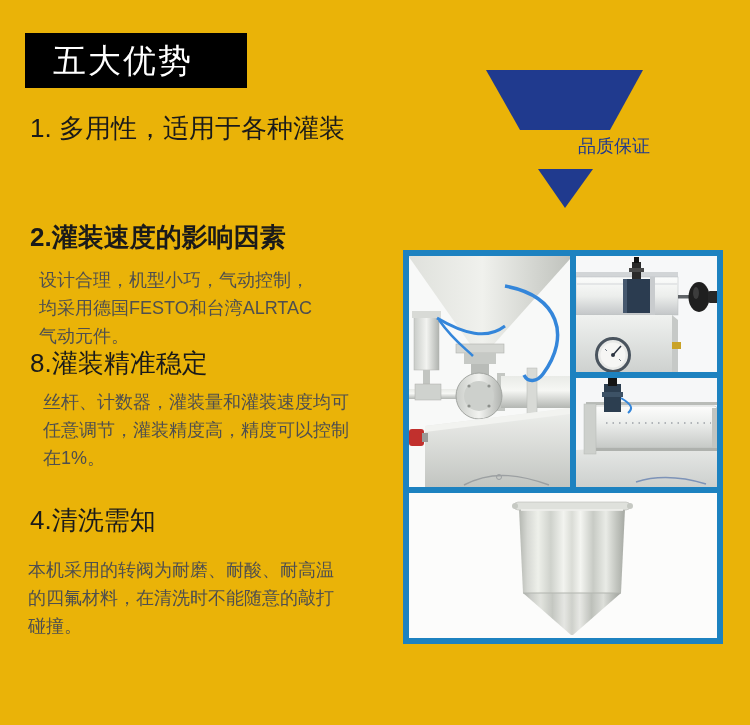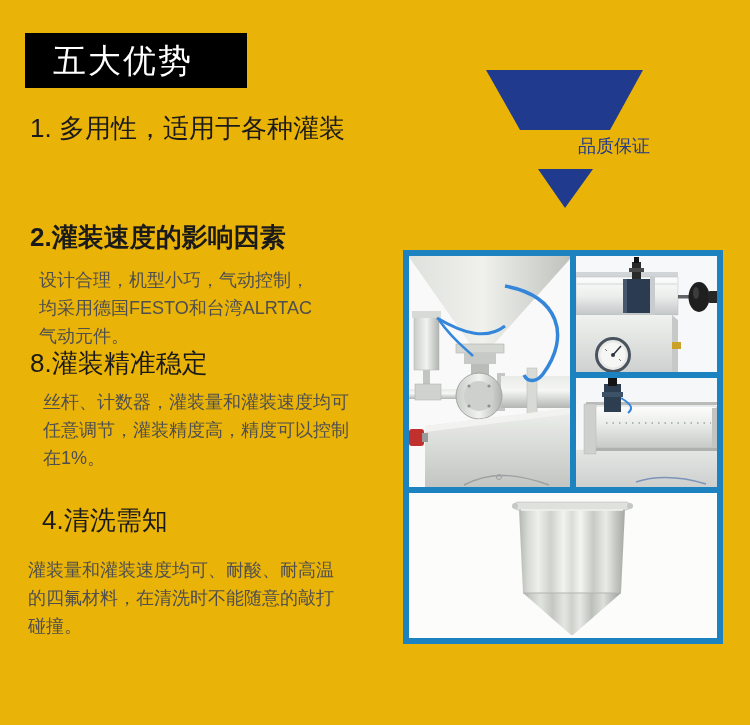--- a/index.html
+++ b/index.html
@@ -25,21 +25,21 @@
   .adv-body {
     position: absolute; color: #4f4f4f; font-size: 18px; line-height: 28px;
     white-space: nowrap;
   }
   #h1 { left: 30px; top: 113px; }
   #b1 { left: 41px; top: 161px; }
   #h2 { left: 30px; top: 222px; font-weight: bold; }
   #b2 { left: 39px; top: 266px; }
   #h3 { left: 30px; top: 348px; }
   #b3 { left: 31px; top: 388px; margin-left: 12px; }
-  #h4 { left: 30px; top: 505px; margin-left: 12px; }
+  #h4 { left: 30px; top: 505px; }
   #b4 { left: 28px; top: 556px; }
 
   
   .badge-wrap { position: absolute; left: 480px; top: 60px; width: 170px; height: 150px; }
   .badge-svg { position: absolute; left: 0; top: 0; }
   .badge-label {
     position: absolute; left: 0; top: 74px; width: 170px; text-align: right;
     color: #203a8e; font-size: 18px; line-height: 24px; white-space: nowrap;
   }
 
@@ -74,21 +74,21 @@
 
   <div class="adv-heading" id="h3">8.灌装精准稳定</div>
   <div class="adv-body" id="b3">
     <div>丝杆、计数器，灌装量和灌装速度均可</div>
     <div>任意调节，灌装精度高，精度可以控制</div>
     <div>在1%。</div>
   </div>
 
   <div class="adv-heading" id="h4">4.清洗需知</div>
   <div class="adv-body" id="b4">
-    <div>灌装量和灌装速度均可、耐酸、耐高温</div>
+    <div>本机采用的转阀为耐磨、耐酸、耐高温</div>
     <div>的四氟材料，在清洗时不能随意的敲打</div>
     <div>碰撞。</div>
   </div>
 
   <div class="badge-wrap">
     <svg class="badge-svg" width="170" height="150" viewBox="0 0 170 150">
       <polygon points="6,10 163,10 130,70 40,70" fill="#203a8e"></polygon>
       <polygon points="58,109 113,109 85,148" fill="#203a8e"></polygon>
     </svg>
     <div class="badge-label">品质保证</div>

